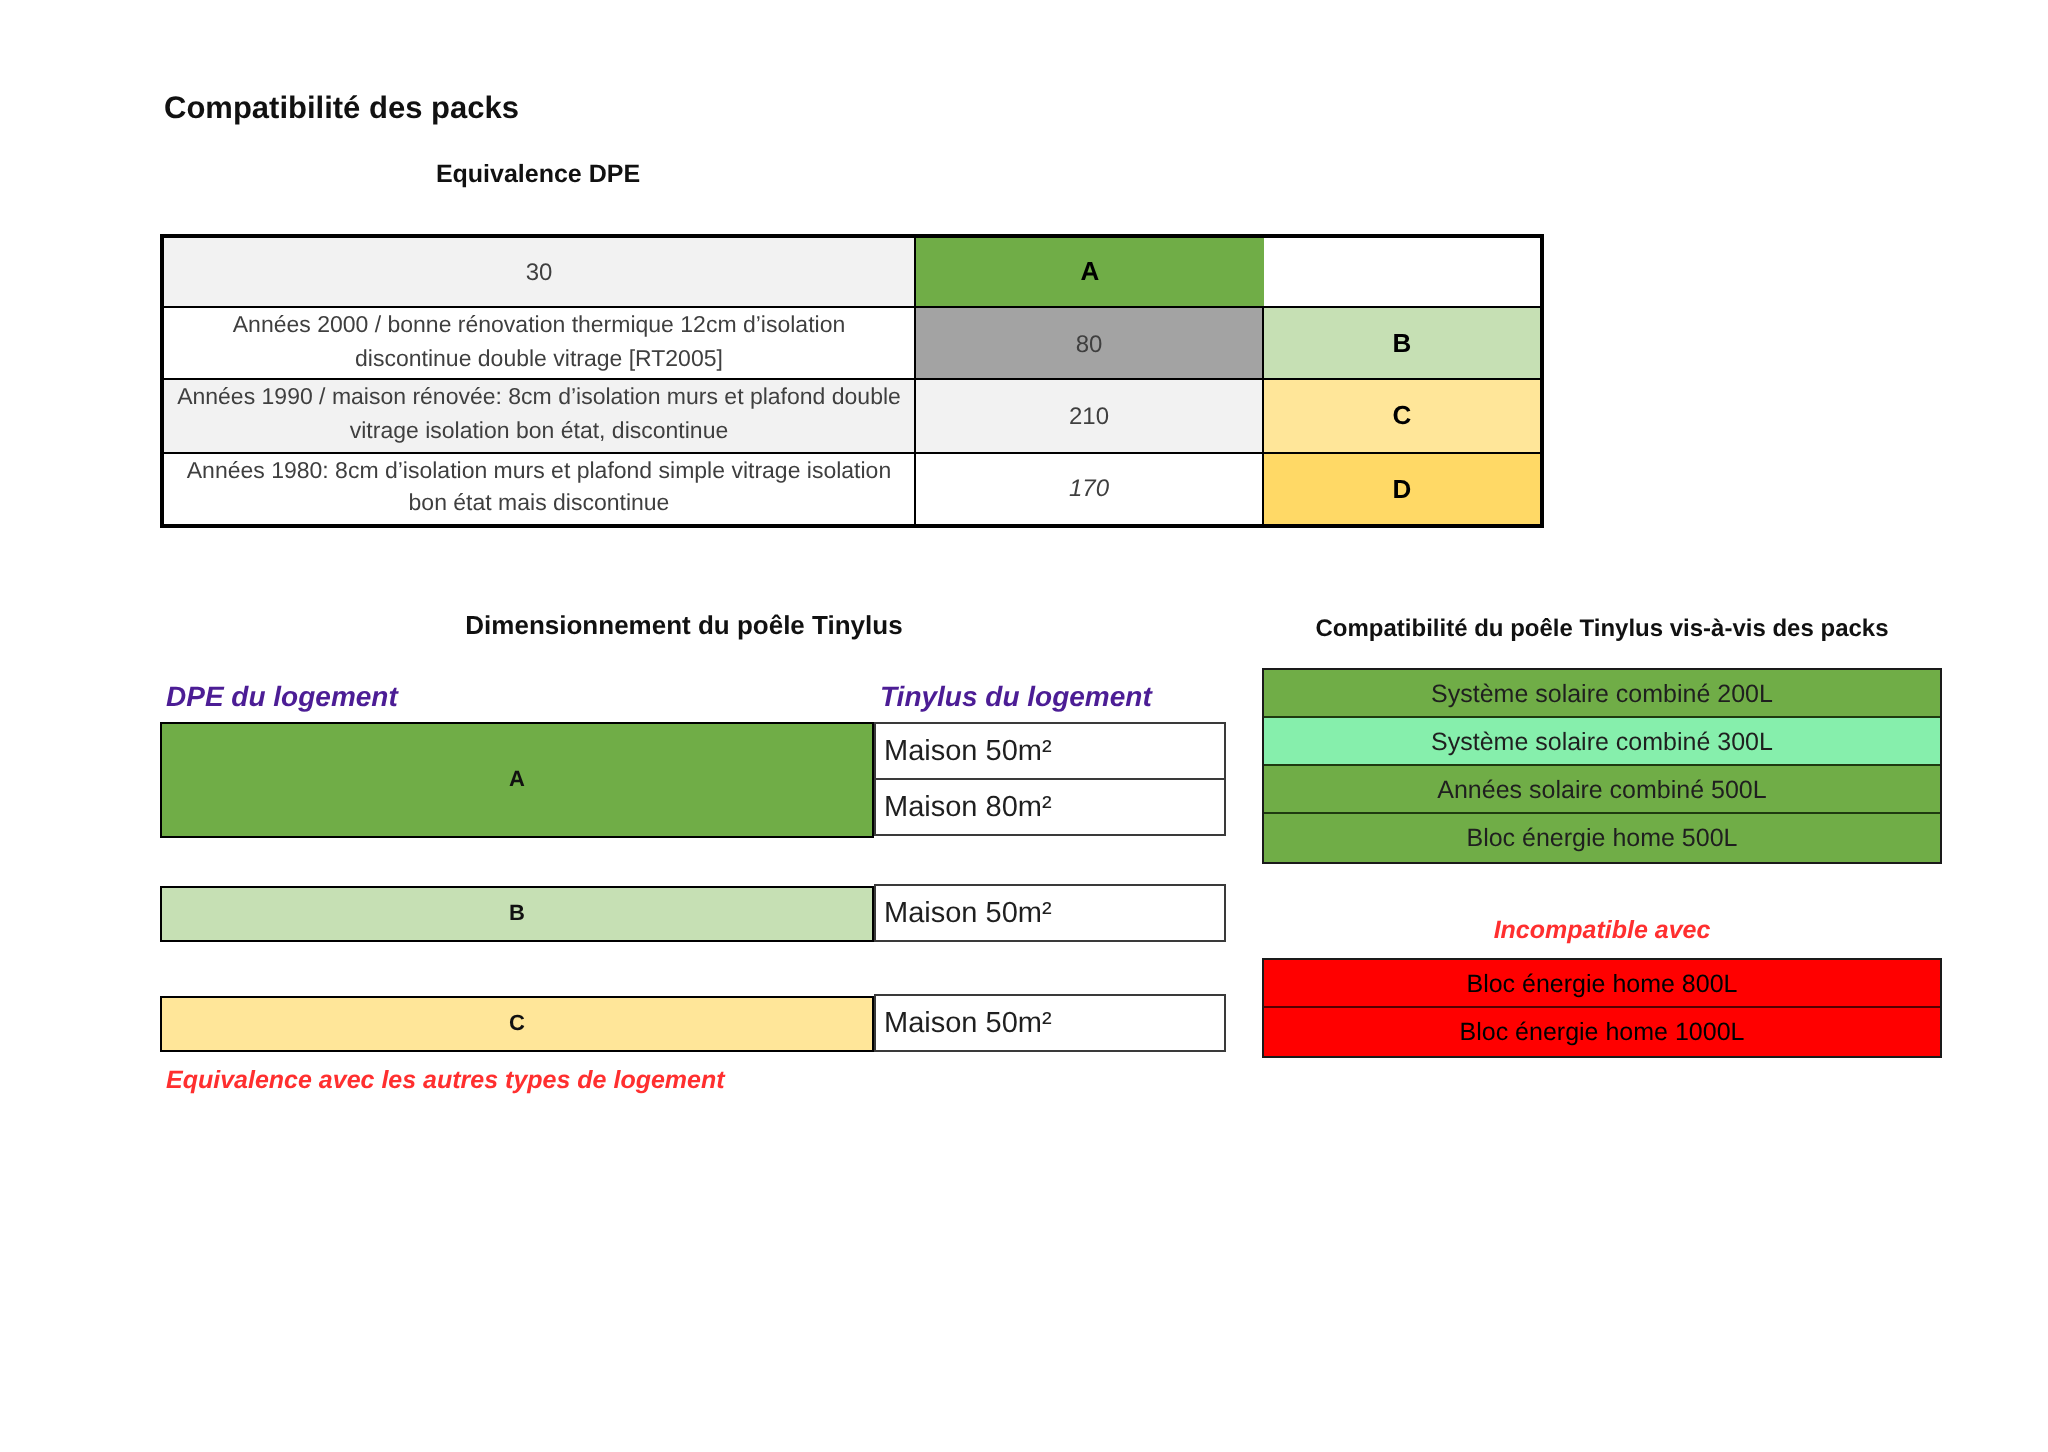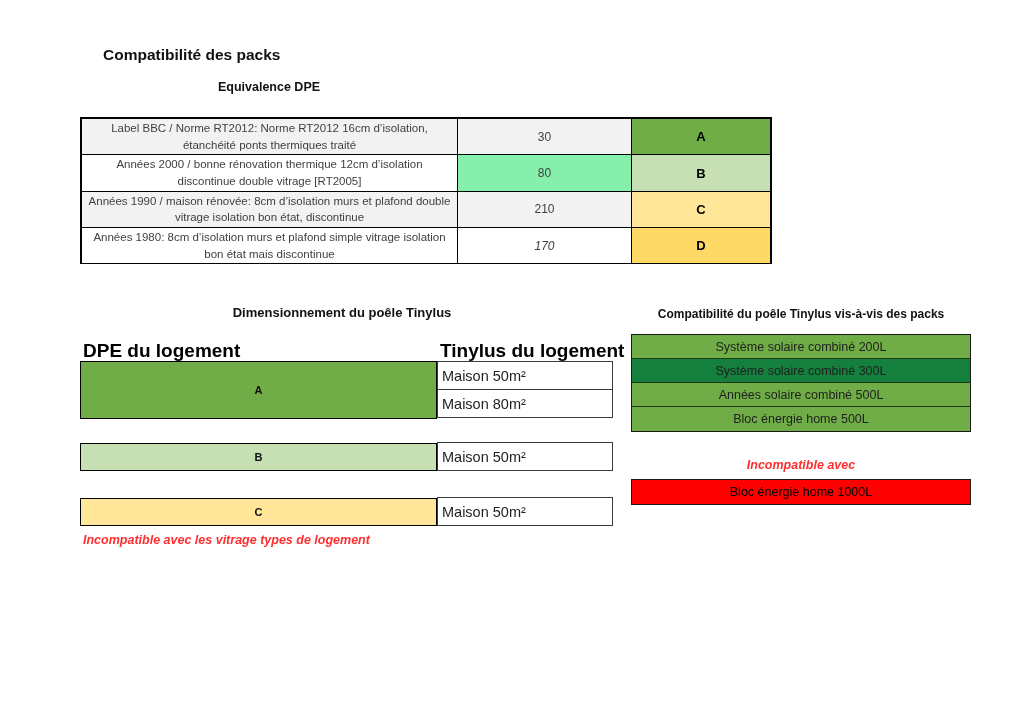--- a/index.html
+++ b/index.html
@@ -6,40 +6,40 @@
   html, body { width: 1024px; height: 726px; background: #ffffff; }
   body {
     position: relative;
     font-family: "Liberation Sans", sans-serif;
     color: #1f1f1f;
     overflow: hidden;
   }
   .abs { position: absolute; }
 
   
-  .page-title { left: 103px; top: 46px; font-size: 15.5px; font-weight: bold; color: #111; }
+  .page-title { left: 82px; top: 46px; font-size: 15.5px; font-weight: bold; color: #111; }
 
   
   .equiv-label { left: 80px; top: 80px; width: 378px; text-align: center; font-size: 12.5px; font-weight: bold; color: #111; }
   .equiv-table {
     left: 80px; top: 117px; width: 692px; height: 147px;
     border: 2px solid #000; display: grid;
     grid-template-rows: repeat(4, 1fr);
     background: #fff;
   }
   .equiv-row { display: grid; grid-template-columns: 376px 174px 138px; border-bottom: 1px solid #000; }
   .equiv-row:last-child { border-bottom: none; }
   .equiv-cell { display: flex; align-items: center; justify-content: center; text-align: center; }
   .cell-desc { border-right: 1px solid #000; font-size: 11.5px; line-height: 1.45; color: #3f3f3f; padding: 1px 6px; }
   .cell-value { border-right: 1px solid #000; font-size: 12px; color: #3f3f3f; }
   .cell-grade { font-size: 13px; font-weight: bold; color: #000; }
 
   
   .dim-title { left: 80px; top: 305px; width: 524px; text-align: center; font-size: 13px; font-weight: bold; color: #111; }
-  .col-header { font-size: 19px; font-weight: 600; color: #000000; }
+  .col-header { font-size: 14px; font-style: italic; font-weight: 600; color: #4c1d95; }
   .dpe-header { left: 83px; top: 340px; }
   .surface-header { left: 440px; top: 340px; }
 
   .grade-block {
     left: 80px; width: 357px;
     border: 1px solid #000;
     display: flex; align-items: center; justify-content: center;
     font-size: 11px; font-weight: bold; color: #111;
   }
   .surface-col { left: 437px; width: 176px; }
@@ -73,27 +73,26 @@
 </style>
 </head>
 <body>
 
 <div class="abs page-title">Compatibilité des packs</div>
 
 <div class="abs equiv-label">Equivalence DPE</div>
 
 <div class="abs equiv-table">
   <div class="equiv-row">
-    <div class="equiv-cell cell-desc" style="background-color: rgb(242, 242, 242);">Label BBC / Norme RT2012: Norme RT2012 16cm d’isolation, étanchéité ponts thermiques traité</div>
     <div class="equiv-cell cell-value" style="background-color: rgb(242, 242, 242);">30</div>
     <div class="equiv-cell cell-grade" style="background-color: rgb(112, 173, 71);">A</div>
   </div>
   <div class="equiv-row">
     <div class="equiv-cell cell-desc" style="background-color: rgb(255, 255, 255);">Années 2000 / bonne rénovation thermique 12cm d’isolation discontinue double vitrage [RT2005]</div>
-    <div class="equiv-cell cell-value" style="background-color: #86efac;">80</div>
+    <div class="equiv-cell cell-value" style="background-color: #a3a3a3;">80</div>
     <div class="equiv-cell cell-grade" style="background-color: rgb(198, 224, 180);">B</div>
   </div>
   <div class="equiv-row">
     <div class="equiv-cell cell-desc" style="background-color: rgb(242, 242, 242);">Années 1990 / maison rénovée: 8cm d’isolation murs et plafond double vitrage isolation bon état, discontinue</div>
     <div class="equiv-cell cell-value" style="background-color: rgb(242, 242, 242);">210</div>
     <div class="equiv-cell cell-grade" style="background-color: rgb(255, 230, 153);">C</div>
   </div>
   <div class="equiv-row">
     <div class="equiv-cell cell-desc" style="background-color: rgb(255, 255, 255);">Années 1980: 8cm d’isolation murs et plafond simple vitrage isolation bon état mais discontinue</div>
     <div class="equiv-cell cell-value" style="background-color: rgb(255, 255, 255); font-style: italic;">170</div>
@@ -114,28 +113,29 @@
 <div class="abs grade-block" style="top: 443px; height: 28px; background-color: rgb(198, 224, 180);">B</div>
 <div class="abs surface-col" style="top:442px;">
   <div class="surface-cell">Maison 50m²</div>
 </div>
 
 <div class="abs grade-block" style="top: 498px; height: 28px; background-color: rgb(255, 230, 153);">C</div>
 <div class="abs surface-col" style="top:497px;">
   <div class="surface-cell">Maison 50m²</div>
 </div>
 
-<div class="abs red-note note-left" style="color: rgb(255, 47, 47);">Incompatible avec les vitrage types de logement</div>
+<div class="abs red-note note-left" style="color: rgb(255, 47, 47);">Equivalence avec les autres types de logement</div>
 
 <div class="abs compat-title">Compatibilité du poêle Tinylus vis-à-vis des packs</div>
 
 <div class="abs pack-list pack-list-green">
   <div class="pack-item pack-item-green" style="background-color: rgb(112, 173, 71);">Système solaire combiné 200L</div>
-  <div class="pack-item pack-item-green" style="background-color: #15803d;">Système solaire combiné 300L</div>
+  <div class="pack-item pack-item-green" style="background-color: #86efac;">Système solaire combiné 300L</div>
   <div class="pack-item pack-item-green" style="background-color: rgb(112, 173, 71);">Années solaire combiné 500L</div>
   <div class="pack-item pack-item-green" style="background-color: rgb(112, 173, 71);">Bloc énergie home 500L</div>
 </div>
 
 <div class="abs red-note incompat-label" style="color: rgb(255, 47, 47);">Incompatible avec</div>
 
 <div class="abs pack-list pack-list-red">
+  <div class="pack-item pack-item-red" style="background-color: rgb(255, 0, 0);">Bloc énergie home 800L</div>
   <div class="pack-item pack-item-red" style="background-color: rgb(255, 0, 0);">Bloc énergie home 1000L</div>
 </div>
 
 </body></html>

